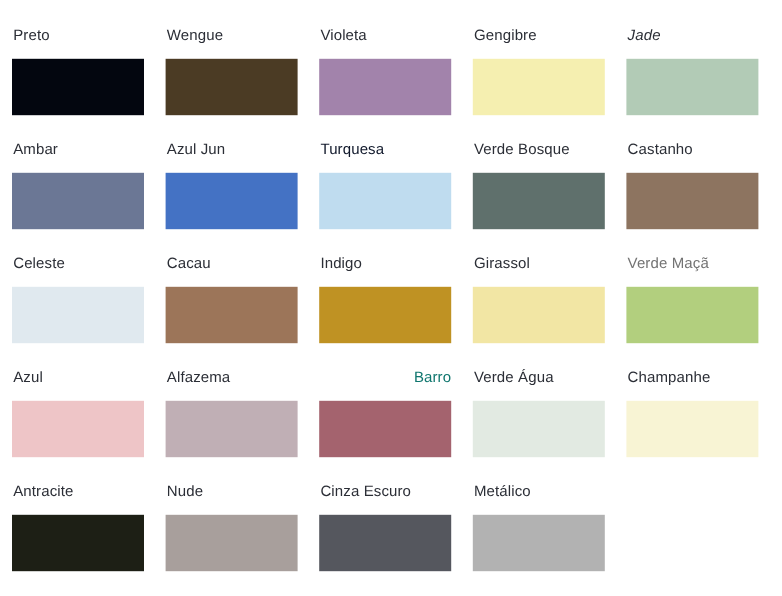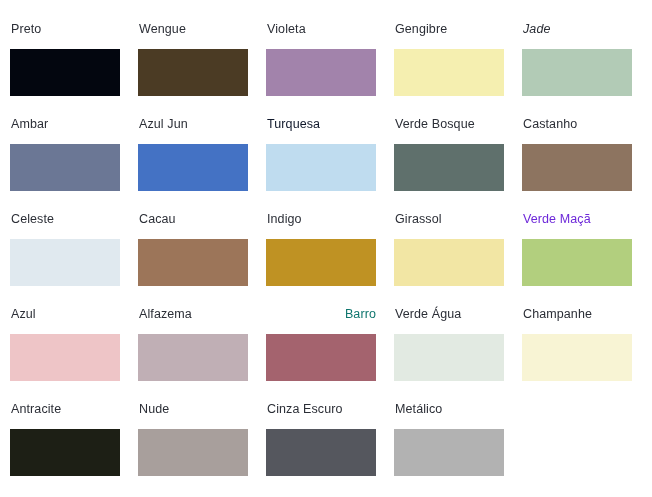--- a/index.html
+++ b/index.html
@@ -103,21 +103,21 @@
     </div>
     <div class="swatch-cell">
       <div class="swatch-label" style="color: rgb(43, 46, 54);">Indigo</div>
       <div class="swatch-chip" style="background-color: rgb(191, 146, 35);"></div>
     </div>
     <div class="swatch-cell">
       <div class="swatch-label" style="color: rgb(43, 46, 54);">Girassol</div>
       <div class="swatch-chip" style="background-color: rgb(242, 230, 164);"></div>
     </div>
     <div class="swatch-cell">
-      <div class="swatch-label" style="color: #6d28d9;">Verde Maçã</div>
+      <div class="swatch-label" style="color: #737373;">Verde Maçã</div>
       <div class="swatch-chip" style="background-color: rgb(178, 207, 126);"></div>
     </div>
     <div class="swatch-cell">
       <div class="swatch-label" style="color: rgb(43, 46, 54);">Azul</div>
       <div class="swatch-chip" style="background-color: rgb(238, 197, 199);"></div>
     </div>
     <div class="swatch-cell">
       <div class="swatch-label" style="color: rgb(43, 46, 54);">Alfazema</div>
       <div class="swatch-chip" style="background-color: rgb(192, 175, 181);"></div>
     </div>

